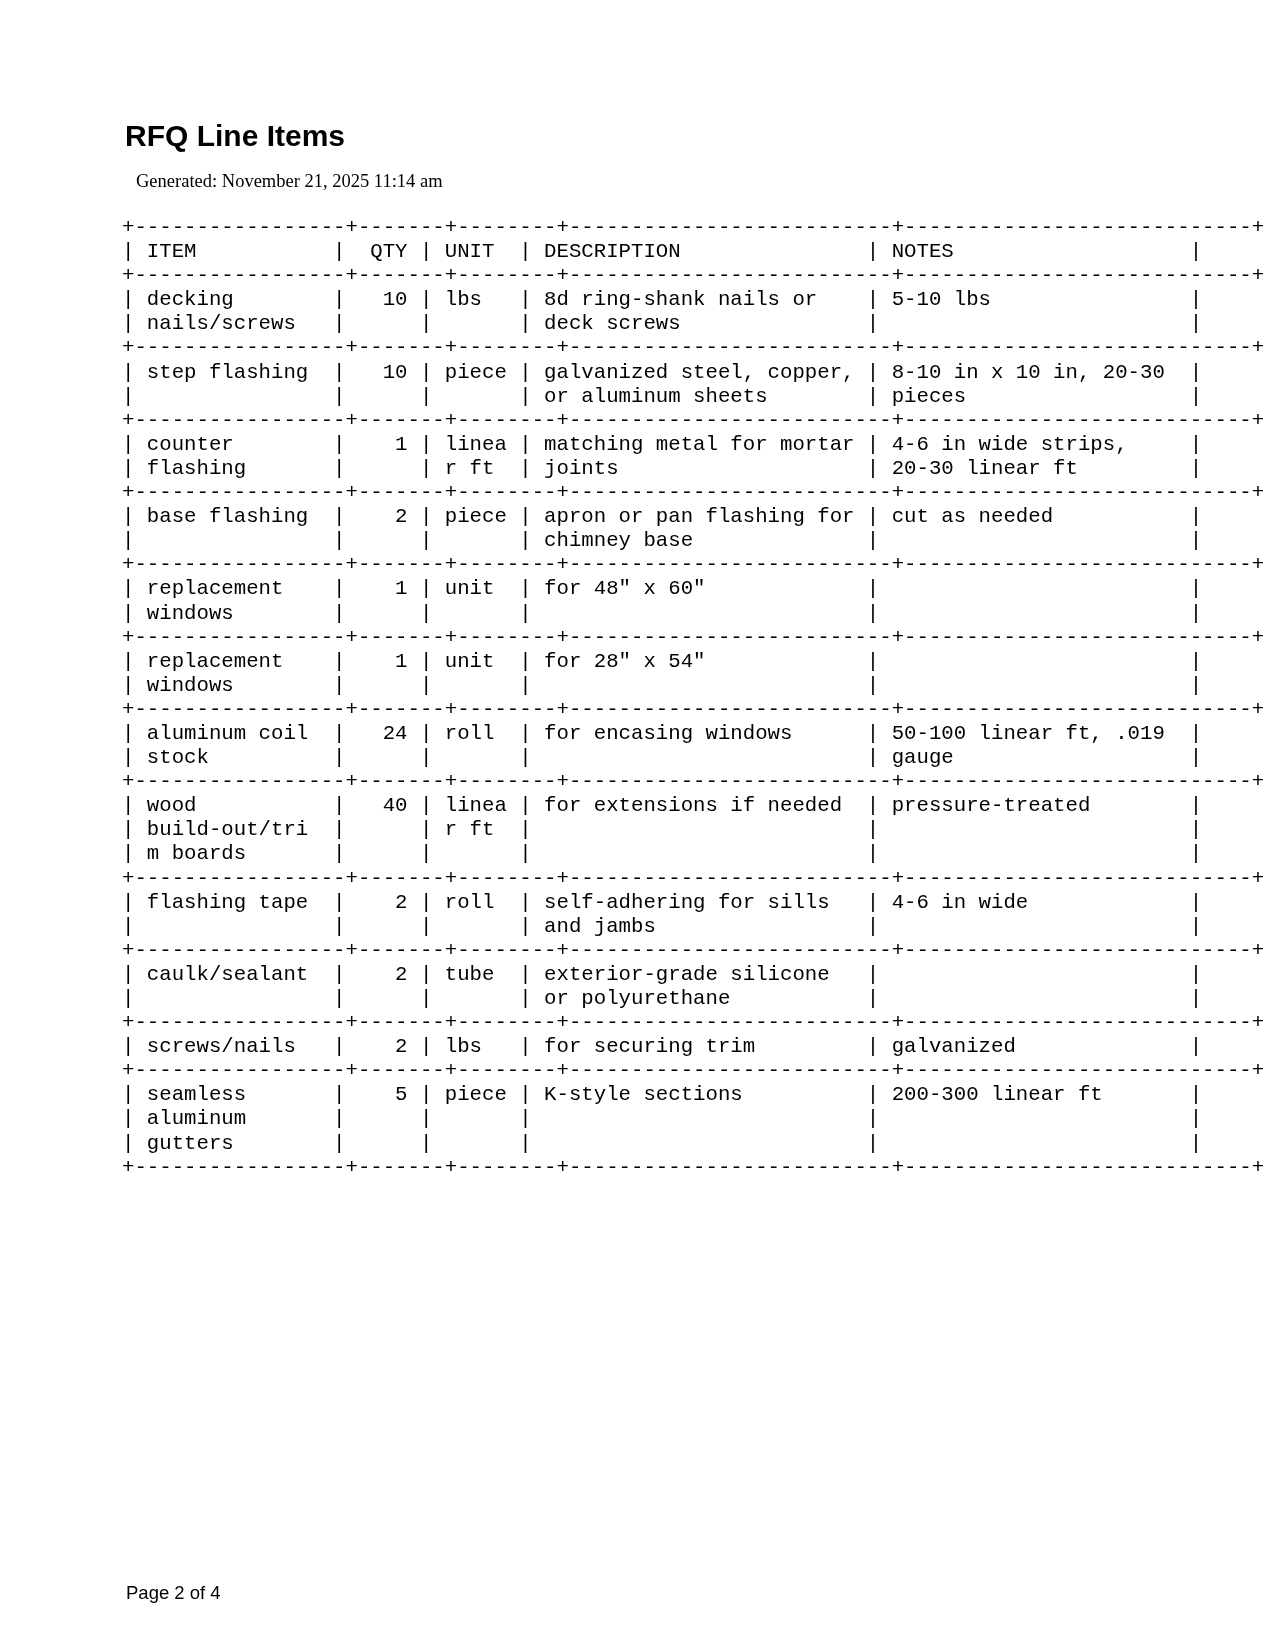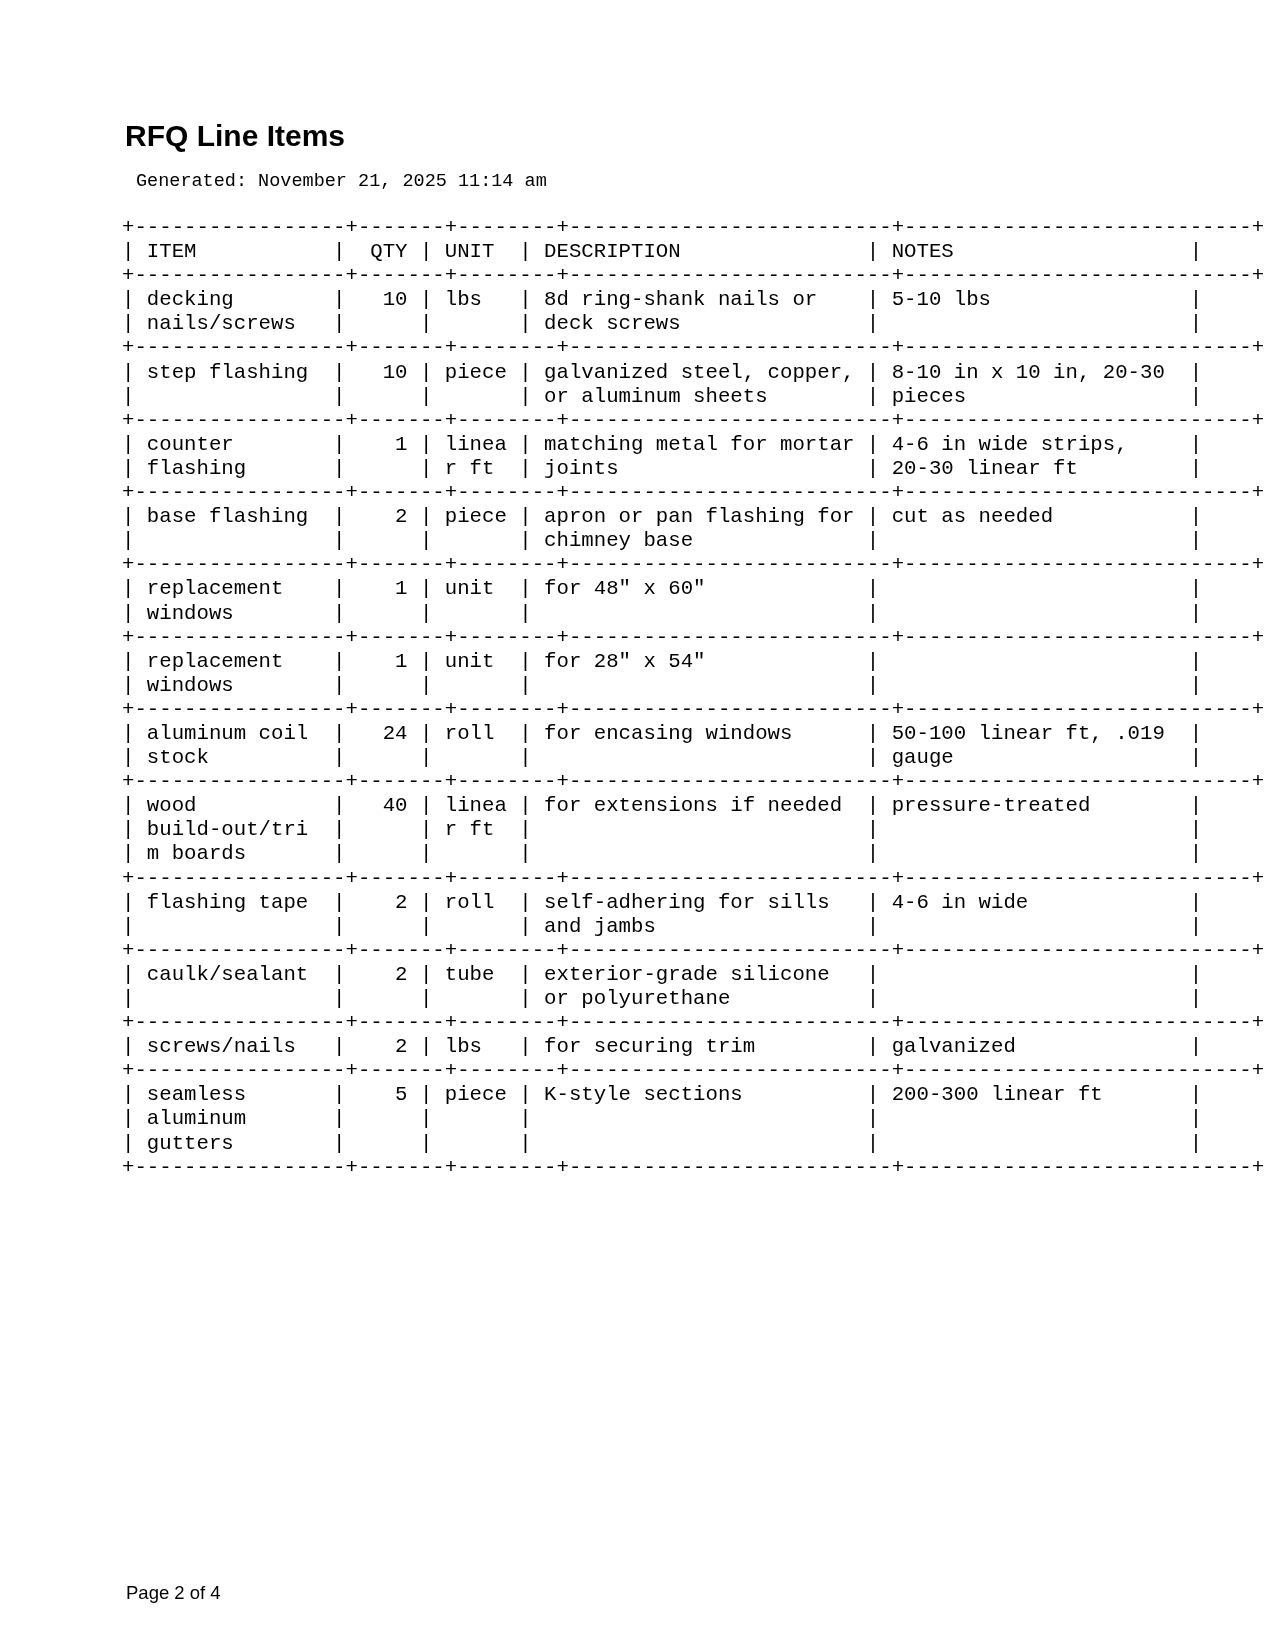--- a/index.html
+++ b/index.html
@@ -19,21 +19,21 @@
     font-family: "Liberation Sans", sans-serif;
     font-weight: bold;
     font-size: 30px;
     line-height: 1;
     color: #000;
   }
   .meta {
     position: absolute;
     left: 96px;
     top: 128px;
-    font-family: Liberation Mono, monospace;
+    font-family: Liberation Serif, serif;
     font-size: 18.5px;
     line-height: 27px;
     color: #000;
   }
   .ascii-table {
     position: absolute;
     left: 92px;
     top: 186px;
     font-family: "Liberation Mono", monospace;
     font-size: 20.7px;

